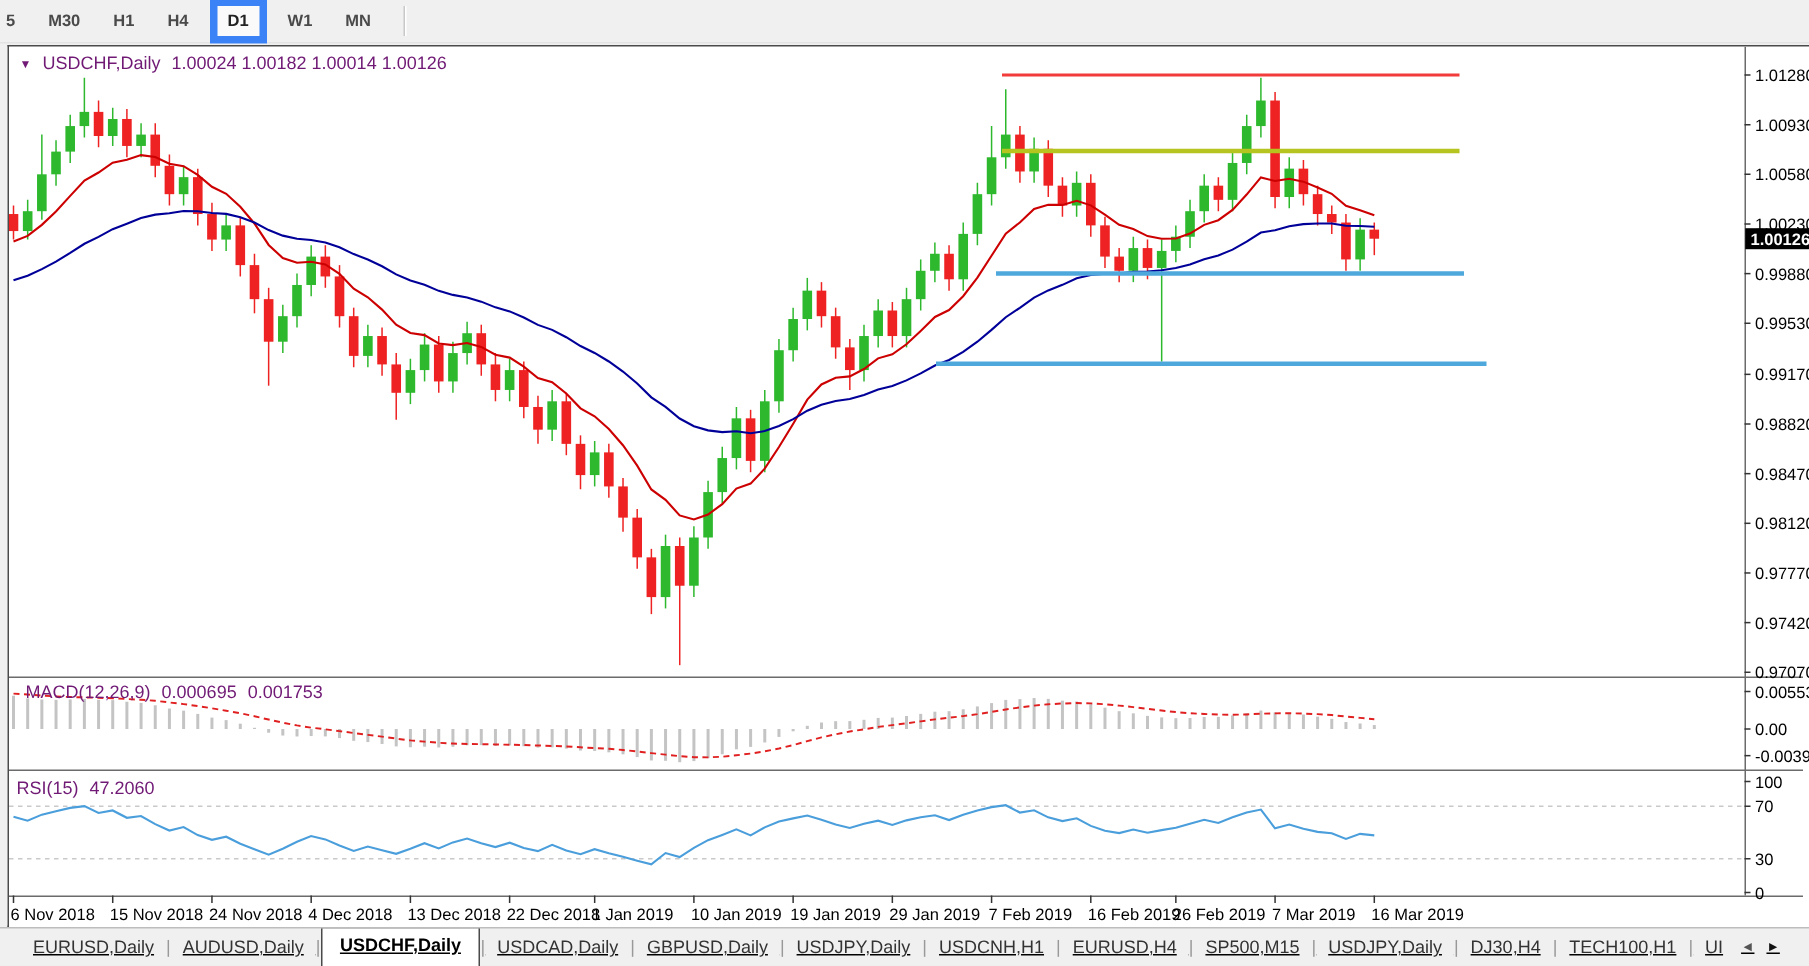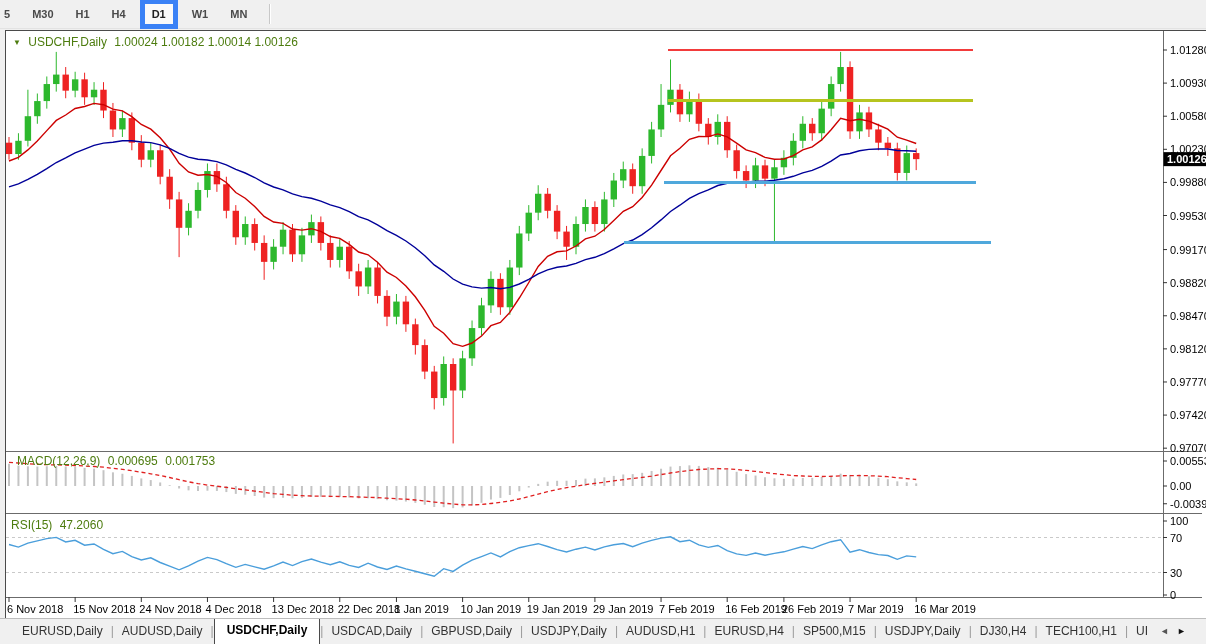--- a/index.html
+++ b/index.html
@@ -13,30 +13,30 @@
   .tf-btn { font-size:11px; font-weight:bold; color:#4a4a4a; padding:4px 7px; margin-left:6px;
     border:1px solid transparent; cursor:default; }
   .tf-btn:first-child { margin-left:-4px; }
   .tf-btn.active { background:#fafafa; border:5px solid #3b82f6; color:#222;text-align:center; }
   .tf-sep { width:1px; height:20px; background:#c8c8c8; margin-left:14px; box-shadow:1px 0 0 #fff; }
 
   
   .chart-window { position:absolute; left:5px; top:30px; width:1201px; height:588px;
     background:#fff; border:1px solid #4a4a4a; border-right:none; }
   .chart-window svg { position:absolute; left:0; top:0; }
-  .overlay-label { position:absolute; font-size:12px; color:#4d7c0f; white-space:nowrap; z-index:5; }
+  .overlay-label { position:absolute; font-size:12px; color:#701a75; white-space:nowrap; z-index:5; }
   .chart-title { left:7px; top:4px; }
   .chart-title .arr { font-size:8px; position:relative; top:-1px; margin-right:4px; }
   .pane-label-macd { left:11px; top:423px; font-size:12px; }
   .pane-label-rsi  { left:5px; top:487px; font-size:12px; }
   .pane-label-macd span, .pane-label-rsi span, .chart-title span { margin-right:4px; }
 
   
   .bottom-tabs { position:absolute; left:0; top:618px; width:1206px; height:26px;
-    background:#f0f0f0; border-top:1px solid #bdbdbd; display:flex; align-items:flex-end; overflow:hidden; }
+    background:#f0f0f0; border-top:1px solid #bdbdbd; display:flex; align-items:flex-end; overflow:hidden;text-decoration:underline; }
   .sym-tab { font-size:12px; color:#333; padding:4px 8px 6px 8px; white-space:nowrap; cursor:default; }
   .sym-tab.active { background:#fff; border:1px solid #4a4a4a; border-bottom:none; font-weight:bold;
     color:#000; padding:4px 12px 7px 12px; }
   .tab-sep { color:#999; font-size:12px; padding-bottom:6px; }
   .tab-scroll { font-size:9px; color:#555; padding:0 4px 8px 4px; }
   .tab-scroll.right { color:#111; }
   .tab-lead { width:14px; flex:0 0 auto; }
 </style>
 </head>
 <body>
@@ -469,21 +469,21 @@
       <div class="sym-tab">AUDUSD,Daily</div>
       <div class="tab-sep">|</div>
       <div class="sym-tab active">USDCHF,Daily</div>
       <div class="tab-sep">|</div>
       <div class="sym-tab">USDCAD,Daily</div>
       <div class="tab-sep">|</div>
       <div class="sym-tab">GBPUSD,Daily</div>
       <div class="tab-sep">|</div>
       <div class="sym-tab">USDJPY,Daily</div>
       <div class="tab-sep">|</div>
-      <div class="sym-tab">AUDUSD,H1</div>
+      <div class="sym-tab">USDCNH,H1</div>
       <div class="tab-sep">|</div>
       <div class="sym-tab">EURUSD,H4</div>
       <div class="tab-sep">|</div>
       <div class="sym-tab">SP500,M15</div>
       <div class="tab-sep">|</div>
       <div class="sym-tab">USDJPY,Daily</div>
       <div class="tab-sep">|</div>
       <div class="sym-tab">DJ30,H4</div>
       <div class="tab-sep">|</div>
       <div class="sym-tab">TECH100,H1</div>

